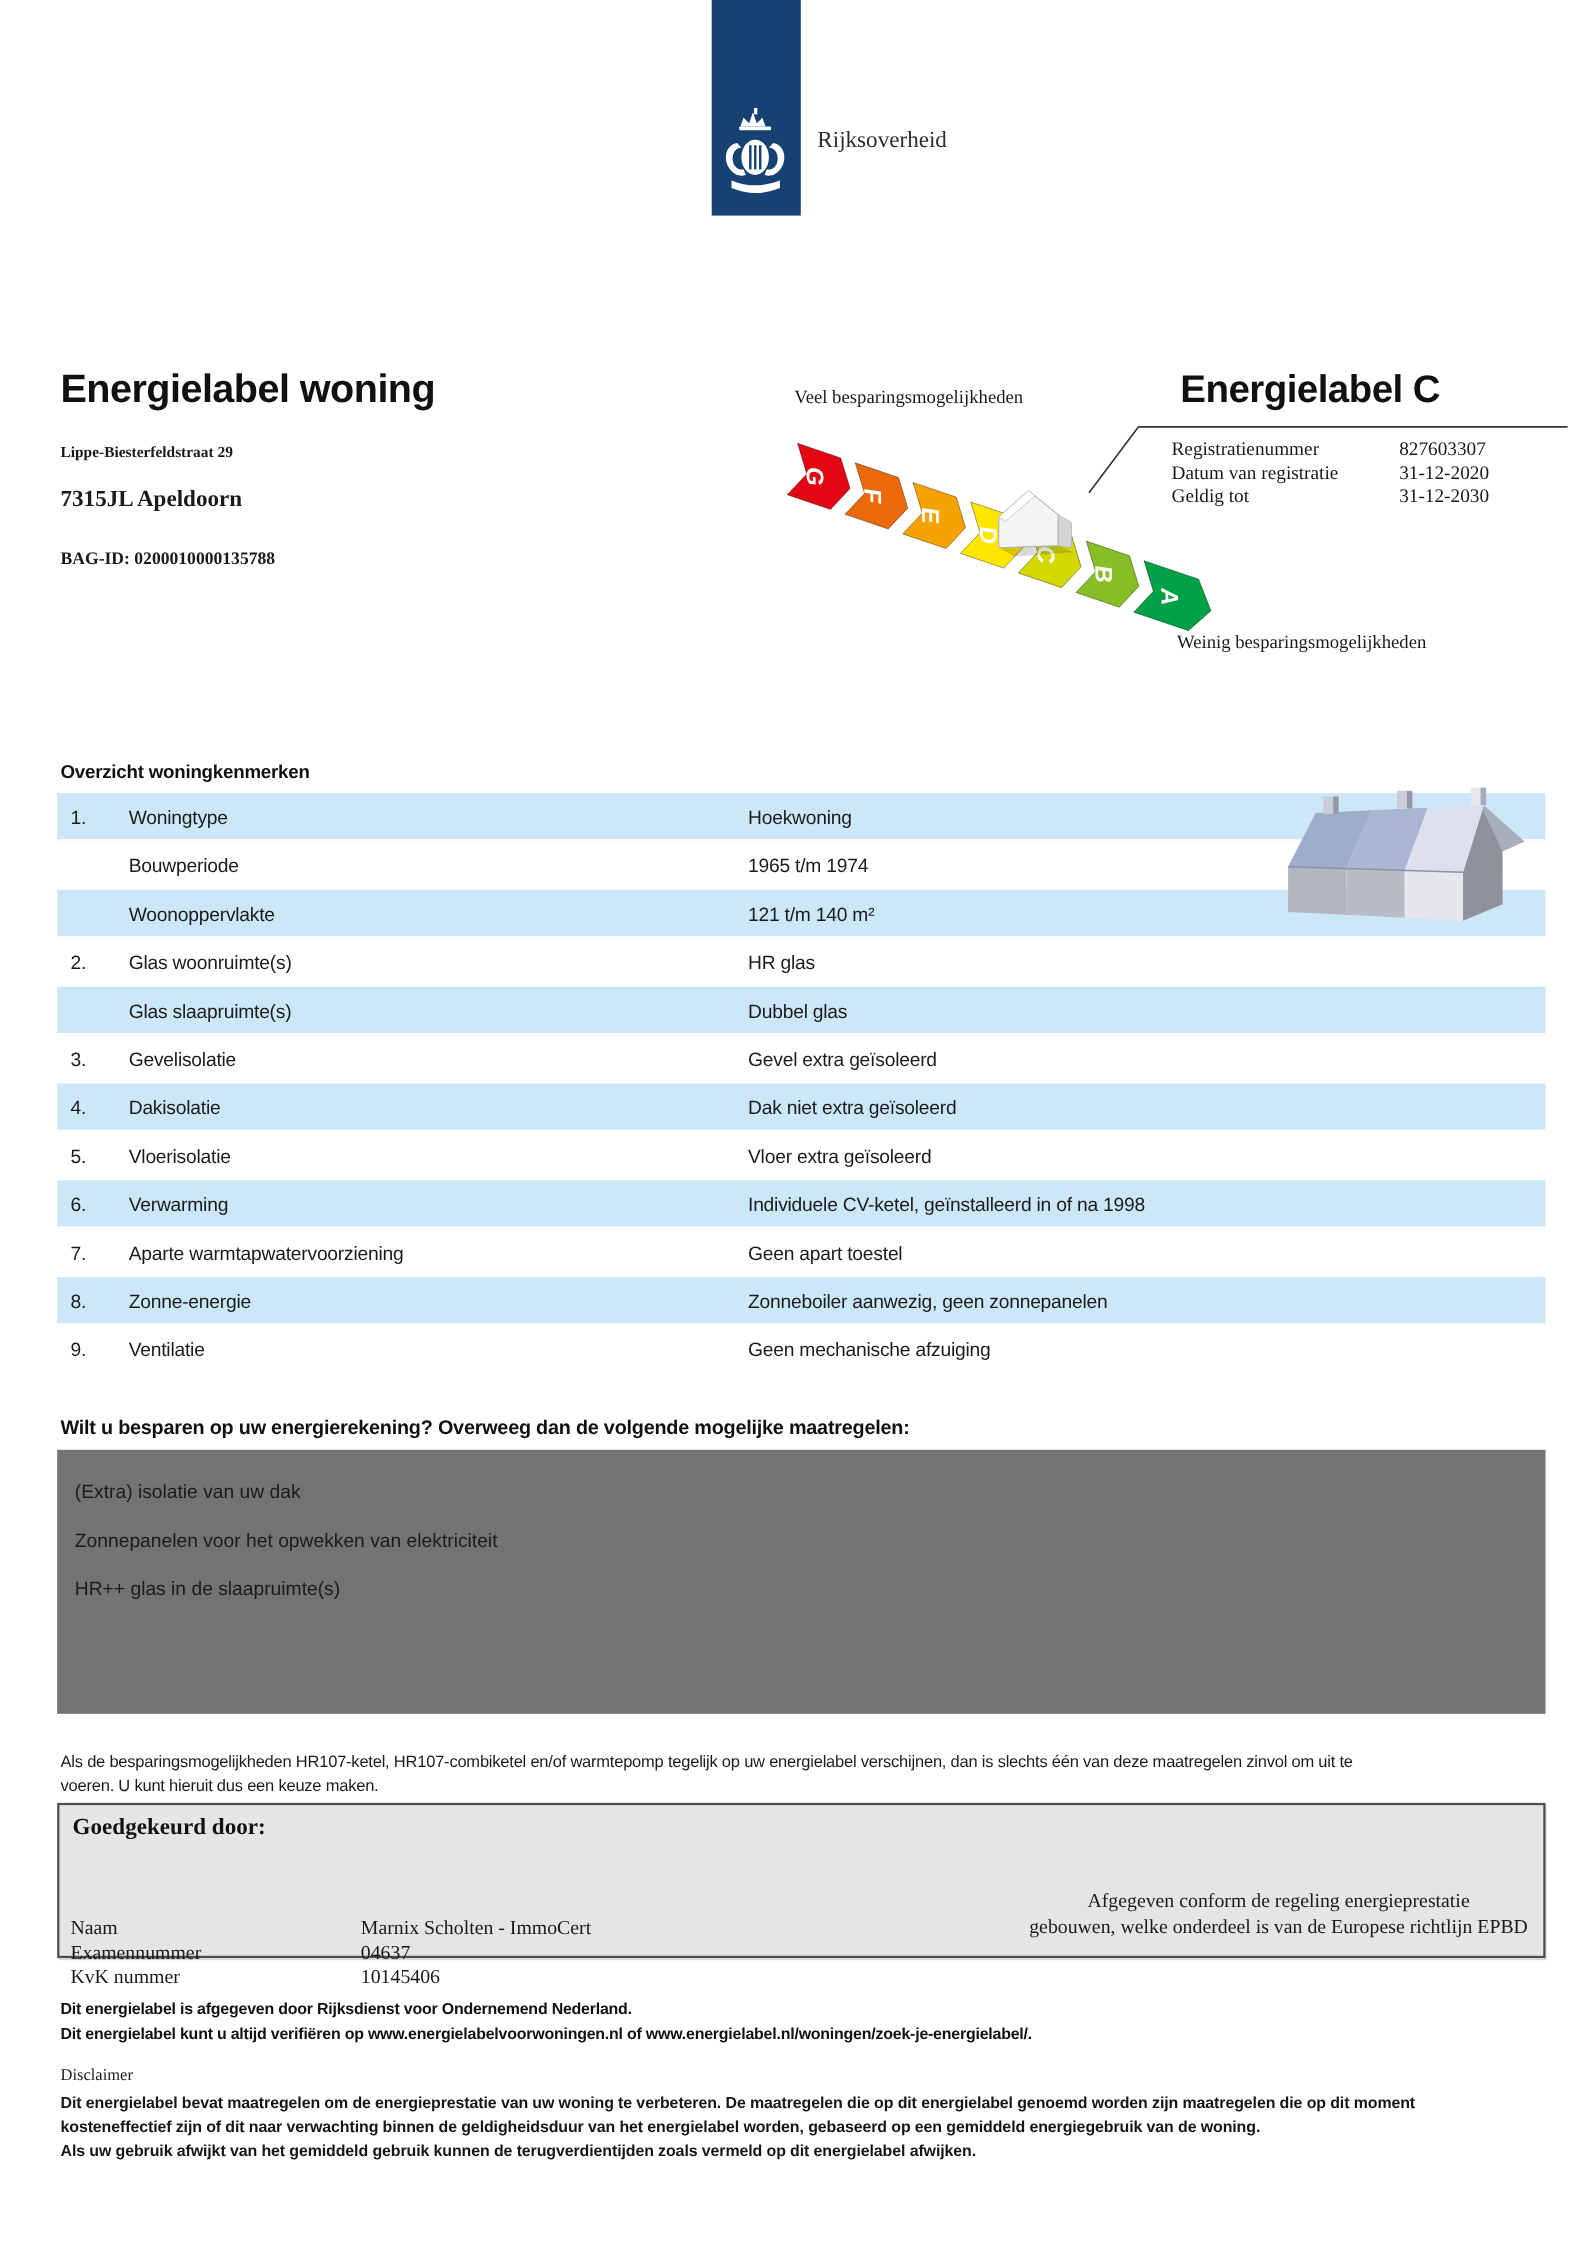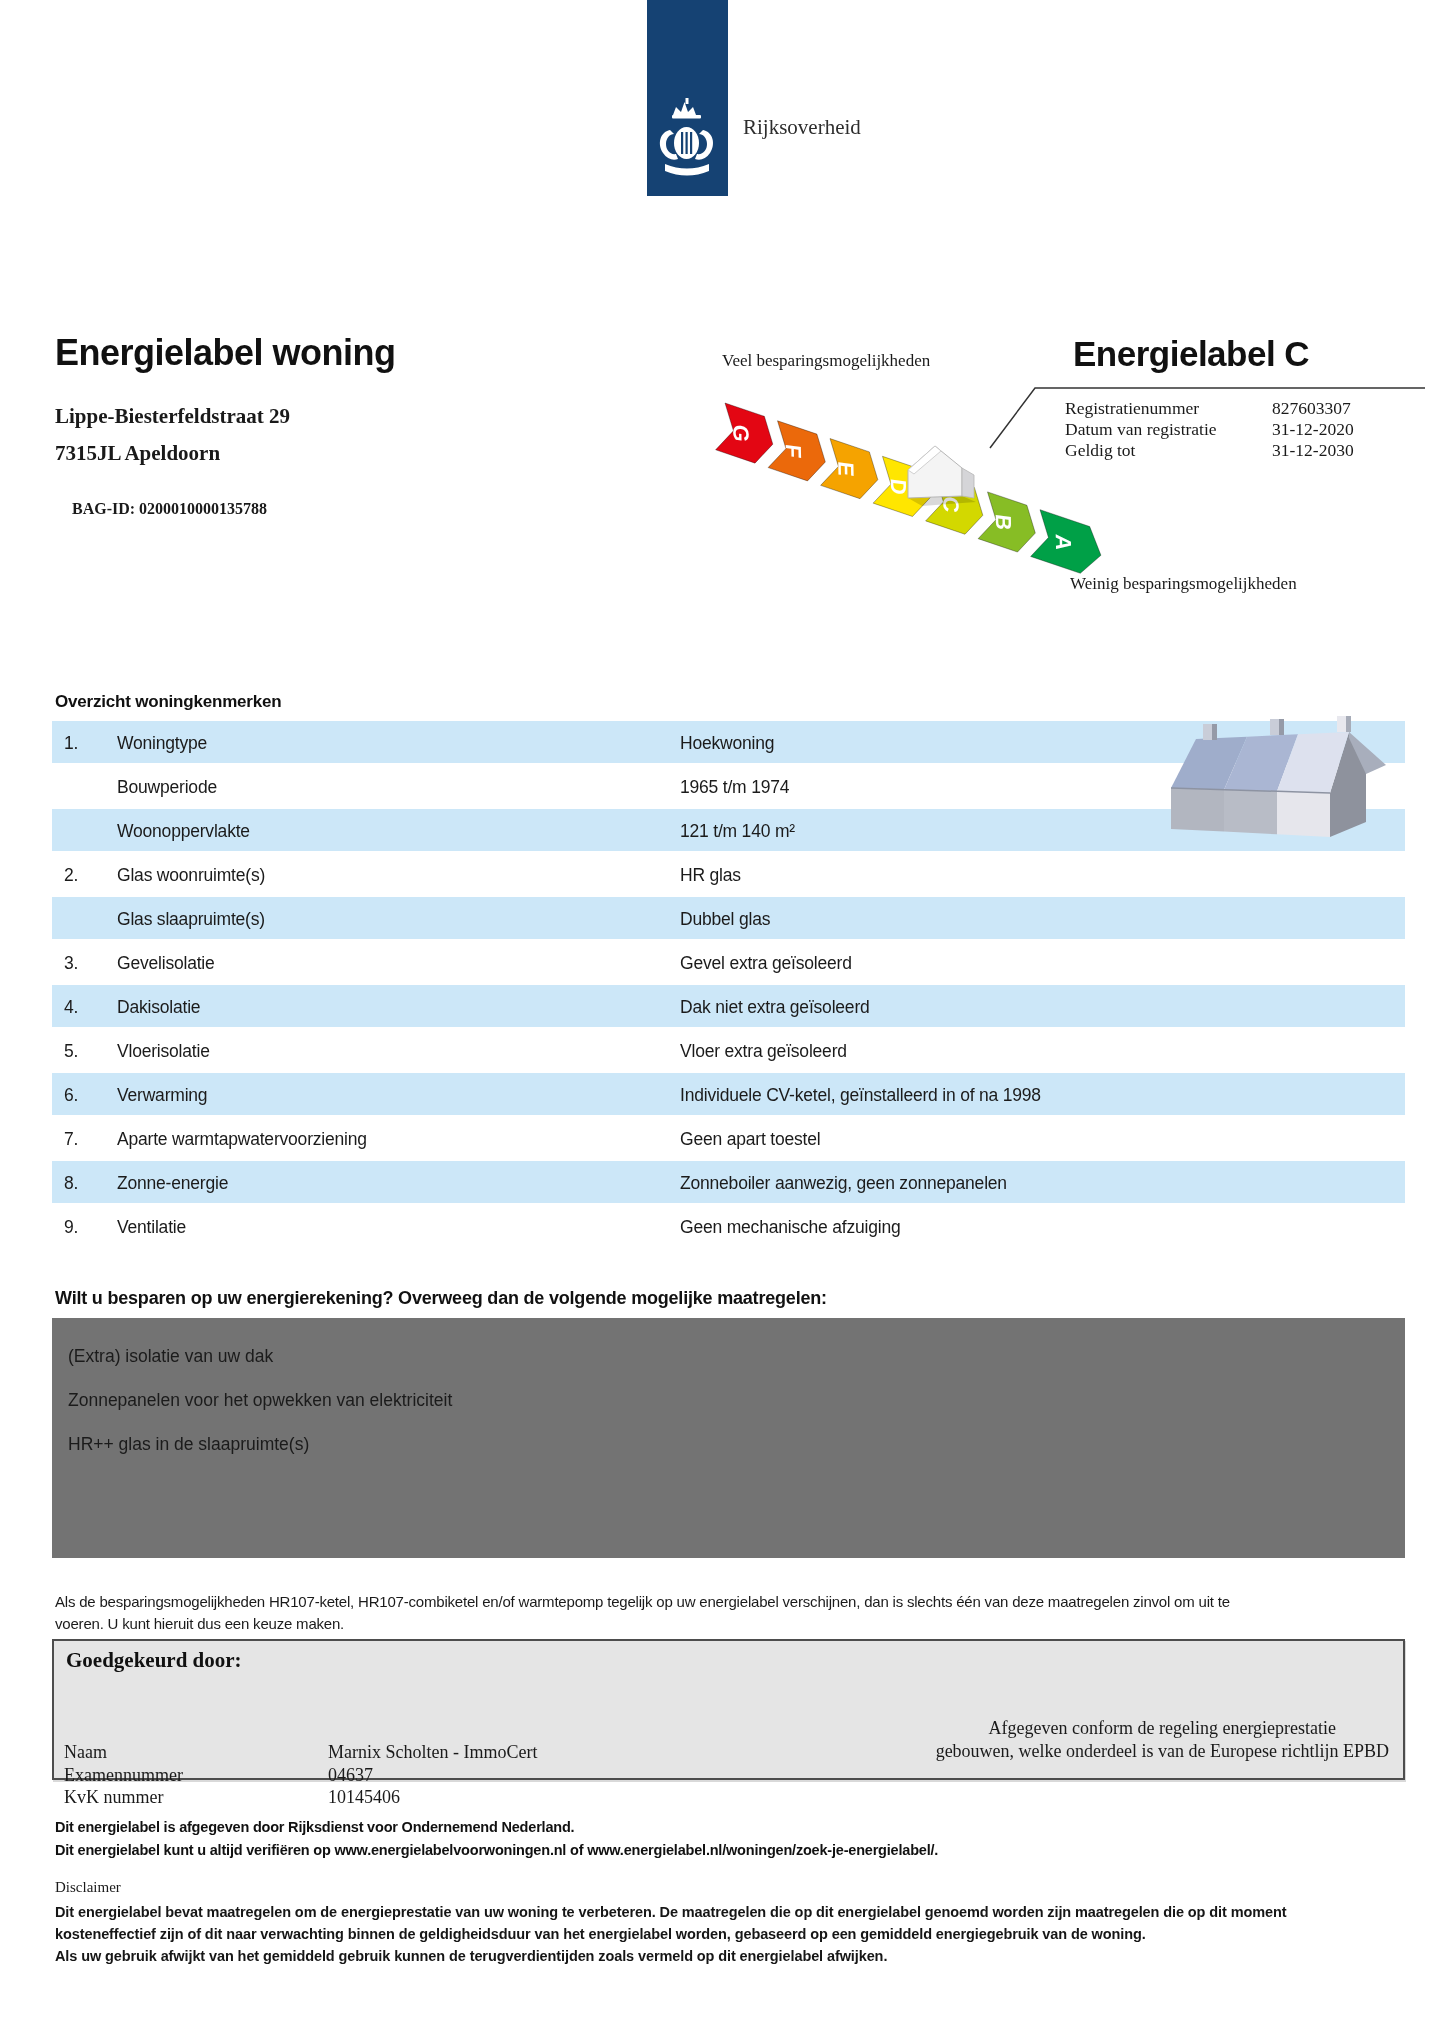--- a/index.html
+++ b/index.html
@@ -4,23 +4,23 @@
 <style>
   html,body{margin:0;padding:0;background:#fff;}
   .page{position:relative;width:1440px;height:2038px;background:#fff;overflow:hidden;
         font-family:"Liberation Sans",sans-serif;color:#1b1b1b;text-decoration:underline;}
   .abs{position:absolute;}
   .sans{font-family:"Liberation Sans",sans-serif;letter-spacing:-0.2px;}
   .serif{font-family:"Liberation Serif","DejaVu Serif",serif;}
   .banner{position:absolute;left:647px;top:0;width:81px;height:196px;background:#154273;}
   .logo-text{position:absolute;left:743px;top:115px;font-size:21px;color:#2e2e2e;}
   .doc-title{position:absolute;left:55px;top:332px;font-size:36px;font-weight:bold;color:#111;letter-spacing:-0.5px;}
-  .addr1{position:absolute;left:55px;top:404px;font-size:21px;font-weight:bold;color:#1a1a1a;}
+  .addr1{position:absolute;left:55px;top:404px;font-size:14px;font-weight:bold;color:#1a1a1a;}
   .addr2{position:absolute;left:55px;top:441px;font-size:21px;font-weight:bold;color:#1a1a1a;}
-  .bagid{position:absolute;left:55px;top:500px;font-size:16px;font-weight:bold;color:#1a1a1a;margin-left:17px;}
+  .bagid{position:absolute;left:55px;top:500px;font-size:16px;font-weight:bold;color:#1a1a1a;}
   .veel{position:absolute;left:722px;top:351px;font-size:17px;color:#1a1a1a;}
   .weinig{position:absolute;left:1070px;top:574px;font-size:17px;color:#1a1a1a;}
   .label-c{position:absolute;left:1073px;top:334px;font-size:35px;font-weight:bold;color:#111;letter-spacing:-0.5px;}
   .reg{position:absolute;left:1065px;top:398px;font-size:17.5px;color:#1a1a1a;}
   .rrow{display:flex;line-height:21px;}
   .rlabel{width:207px;}
   .sec-head{position:absolute;left:55px;font-size:17px;font-weight:bold;color:#111;}
   .ftable{position:absolute;left:52px;top:721px;width:1353px;}
   .frow{position:relative;height:44px;font-size:17.5px;color:#1b1b1b;}
   .frow.blue{background:#cce7f8;box-shadow:inset 0 -2px 0 #fff;}

